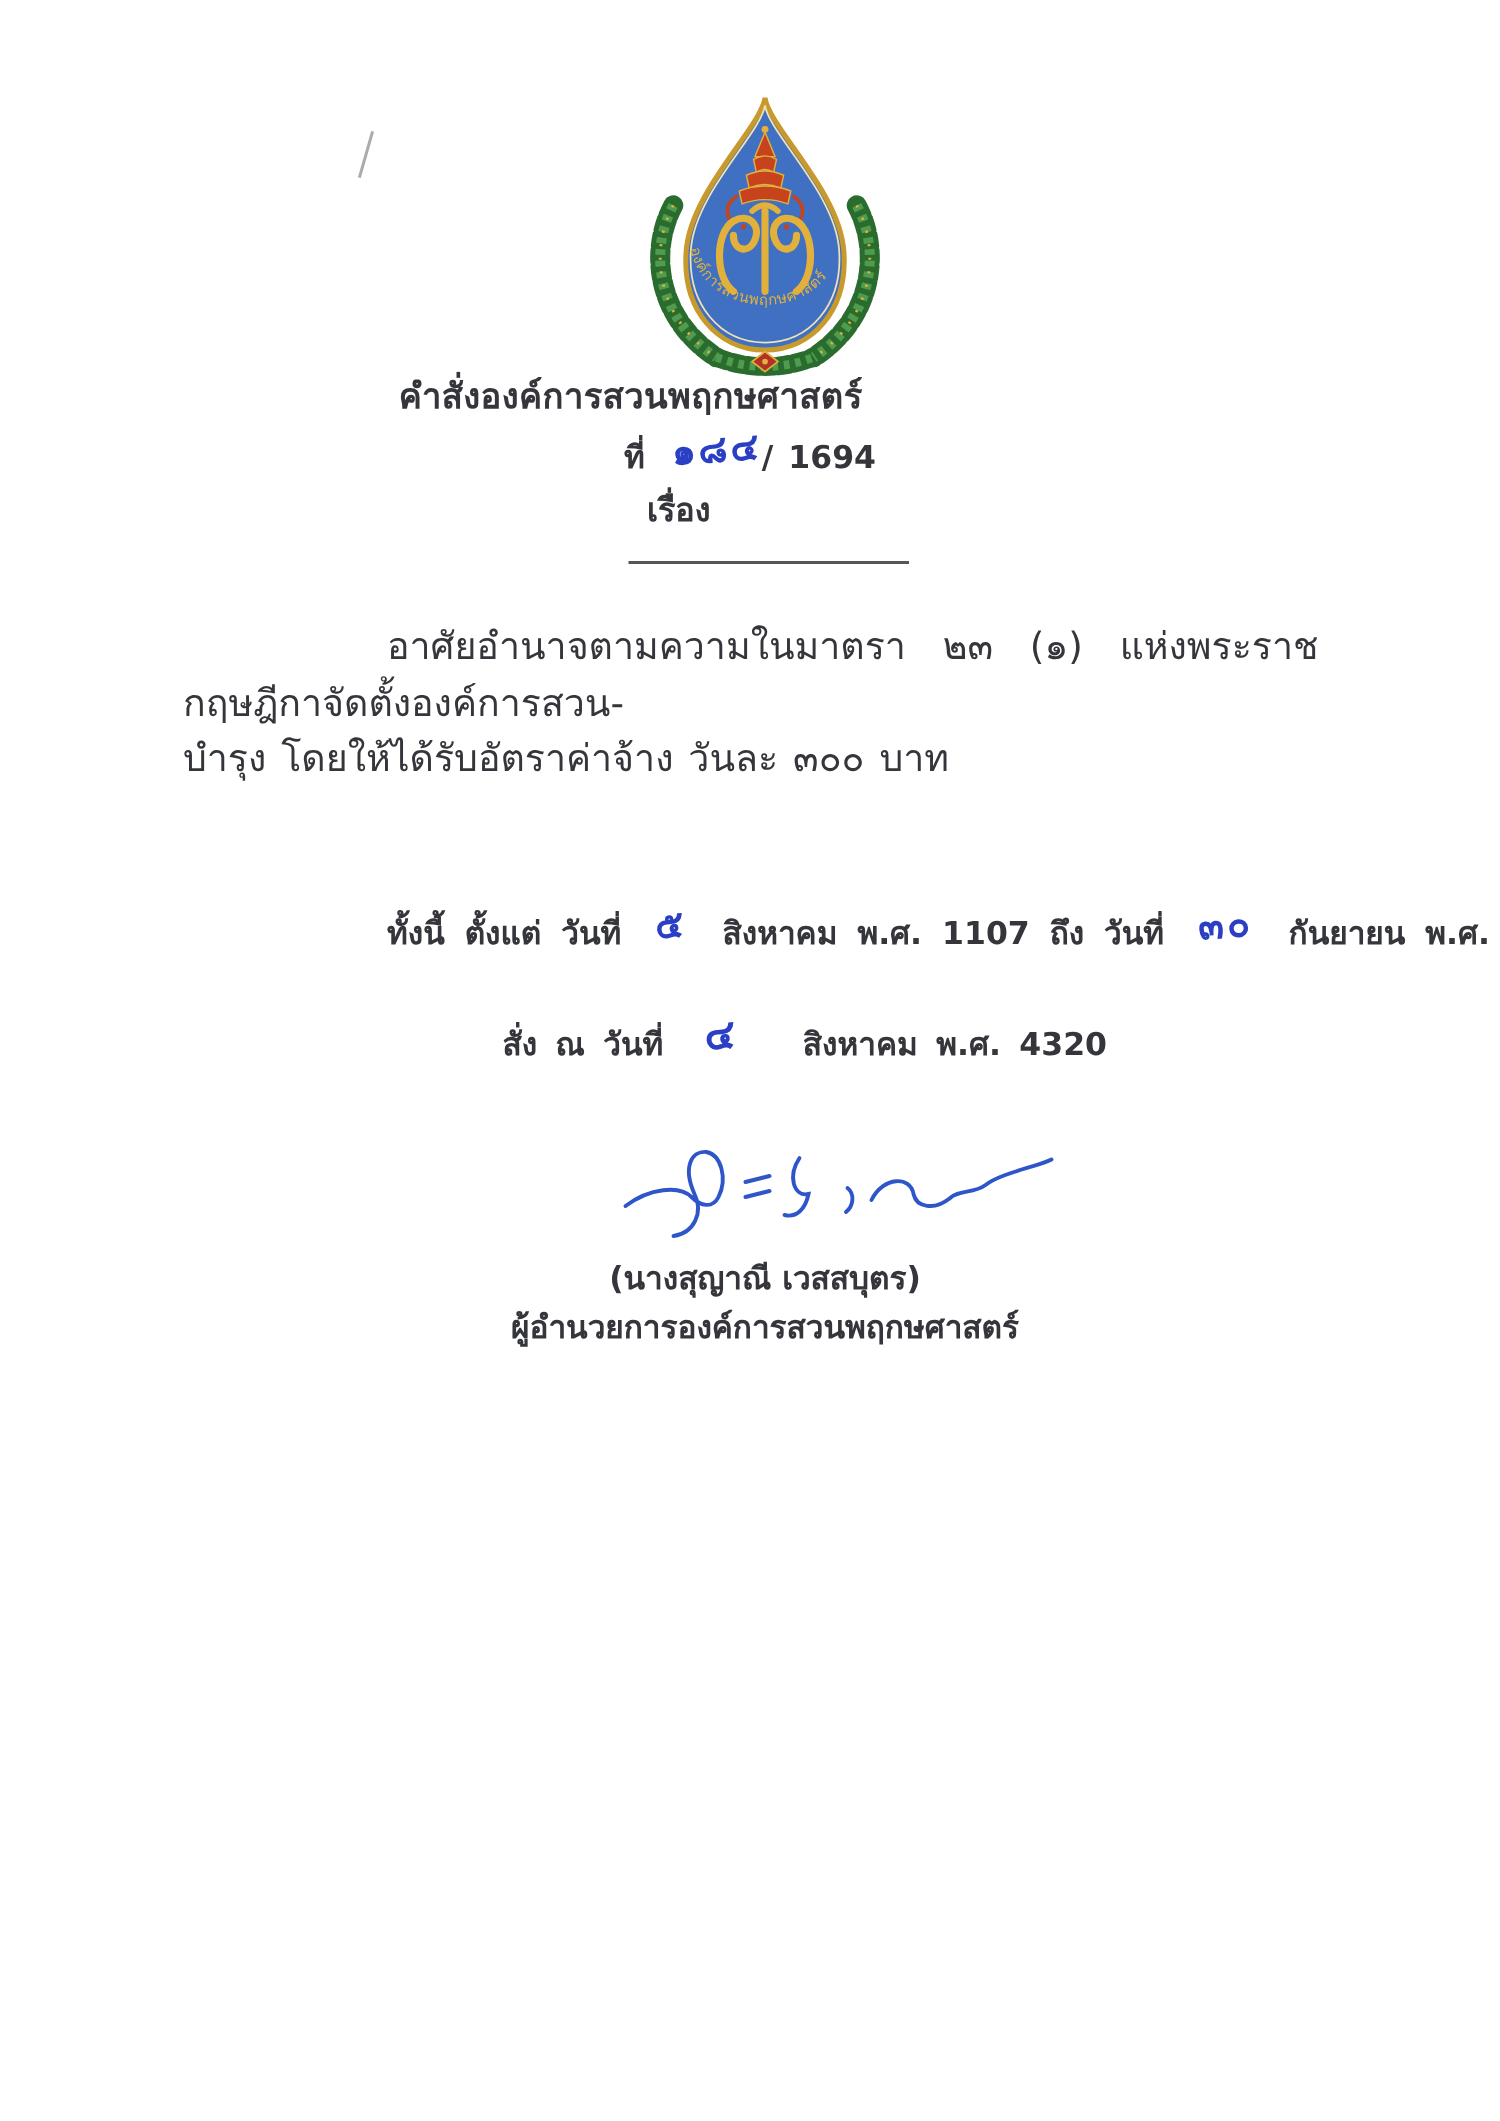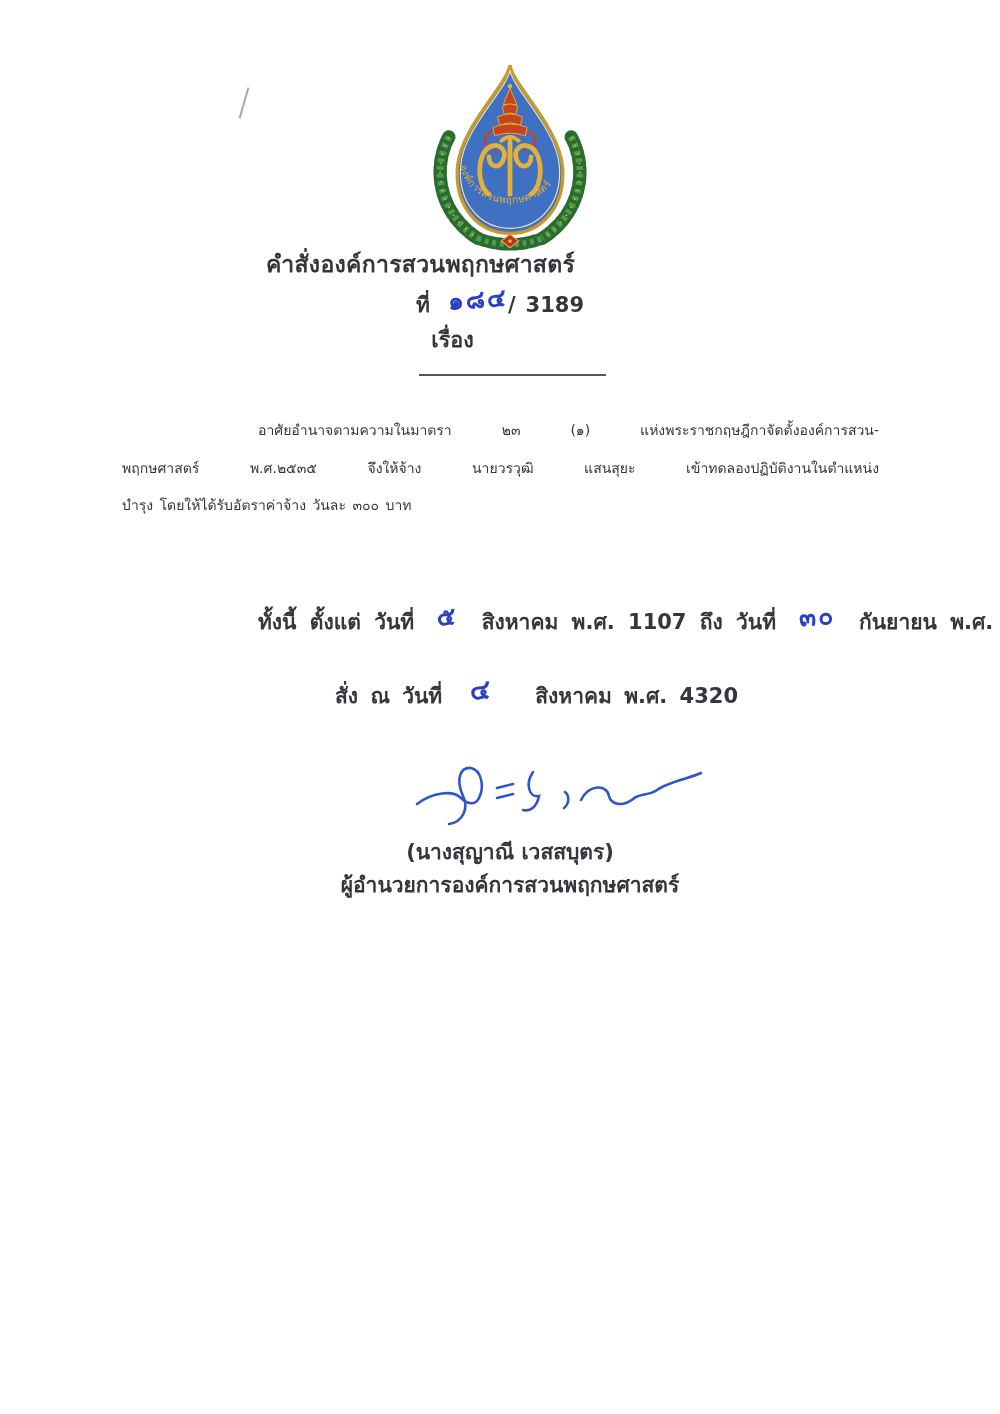--- a/index.html
+++ b/index.html
@@ -52,21 +52,21 @@
   }
   .subject-line .label { margin-right: 22px; }
 
   .divider {
     left: 419px; top: 374px; width: 187px; height: 2px;
     background: #55565a;
   }
 
   .body-par {
     left: 122px; top: 412px; width: 757px;
-    font-size: 14px; line-height: 37.5px;
+    font-size: 25px; line-height: 37.5px;
     word-spacing: 2px;
   }
   .body-par .jline { text-align: justify; text-align-last: justify; }
   .body-par .indent { text-indent: 136px; }
 
   .effective-line {
     left: 258px; top: 600px; width: 660px;
     font-size: 21px; font-weight: 600; word-spacing: 6px;
     white-space: nowrap;
   }
@@ -146,32 +146,31 @@
       </g>
     </svg>
   </div>
 
   <div class="abs doc-title">คำสั่งองค์การสวนพฤกษศาสตร์</div>
 
   <div class="abs doc-number">
     <span class="label">ที่</span>
     <span class="handwritten">๑๘๔</span>
     <span>/</span>
-    <span class="year">3189</span>
+    <span class="year">1694</span>
   </div>
 
   <div class="abs subject-line">
     <span class="label">เรื่อง</span>
   </div>
 
   <div class="abs divider"></div>
 
   <div class="abs body-par">
     <div class="jline indent">อาศัยอำนาจตามความในมาตรา ๒๓ (๑) แห่งพระราชกฤษฎีกาจัดตั้งองค์การสวน-</div>
-    <div class="jline">พฤกษศาสตร์ พ.ศ.๒๕๓๕ จึงให้จ้าง นายวรวุฒิ แสนสุยะ เข้าทดลองปฏิบัติงานในตำแหน่ง</div>
     <div>บำรุง โดยให้ได้รับอัตราค่าจ้าง วันละ ๓๐๐ บาท</div>
   </div>
 
   <div class="abs effective-line">
     <span>ทั้งนี้ ตั้งแต่ วันที่</span>
     <span class="handwritten hw">๕</span>
     <span>สิงหาคม พ.ศ. 1107 ถึง วันที่</span>
     <span class="handwritten hw">๓๐</span>
     <span>กันยายน พ.ศ. ๒๕๕๗</span>
   </div>

